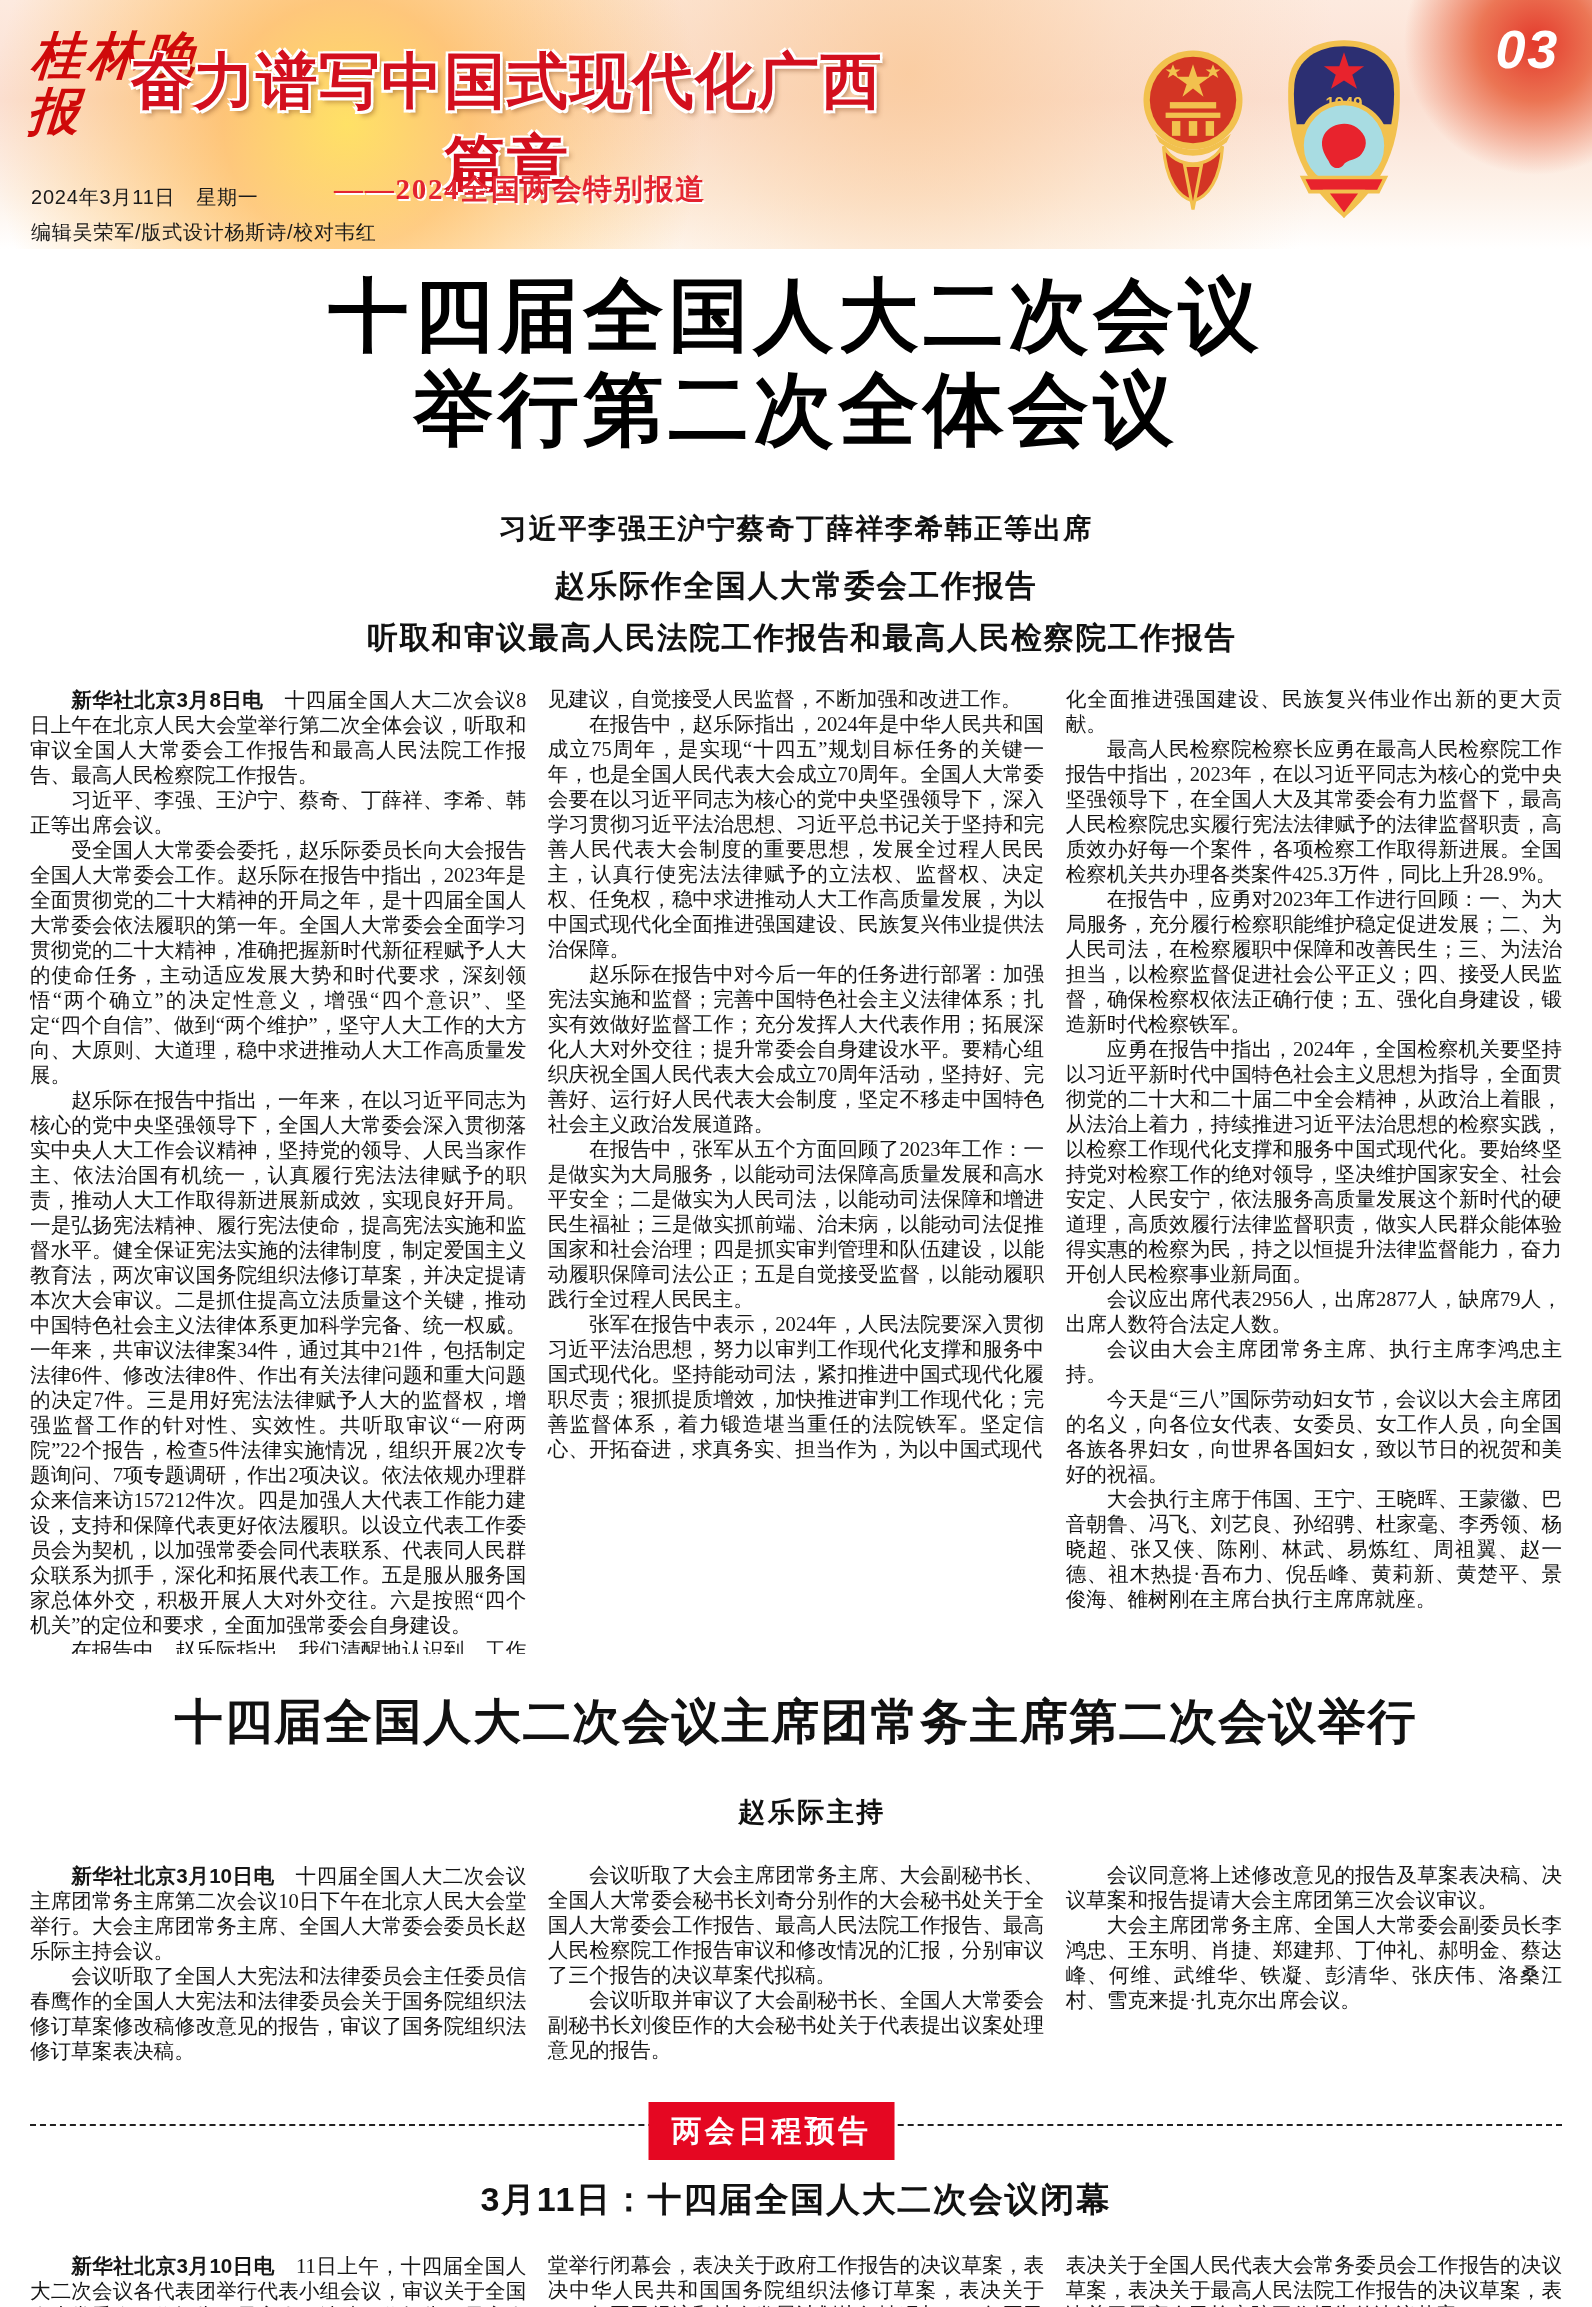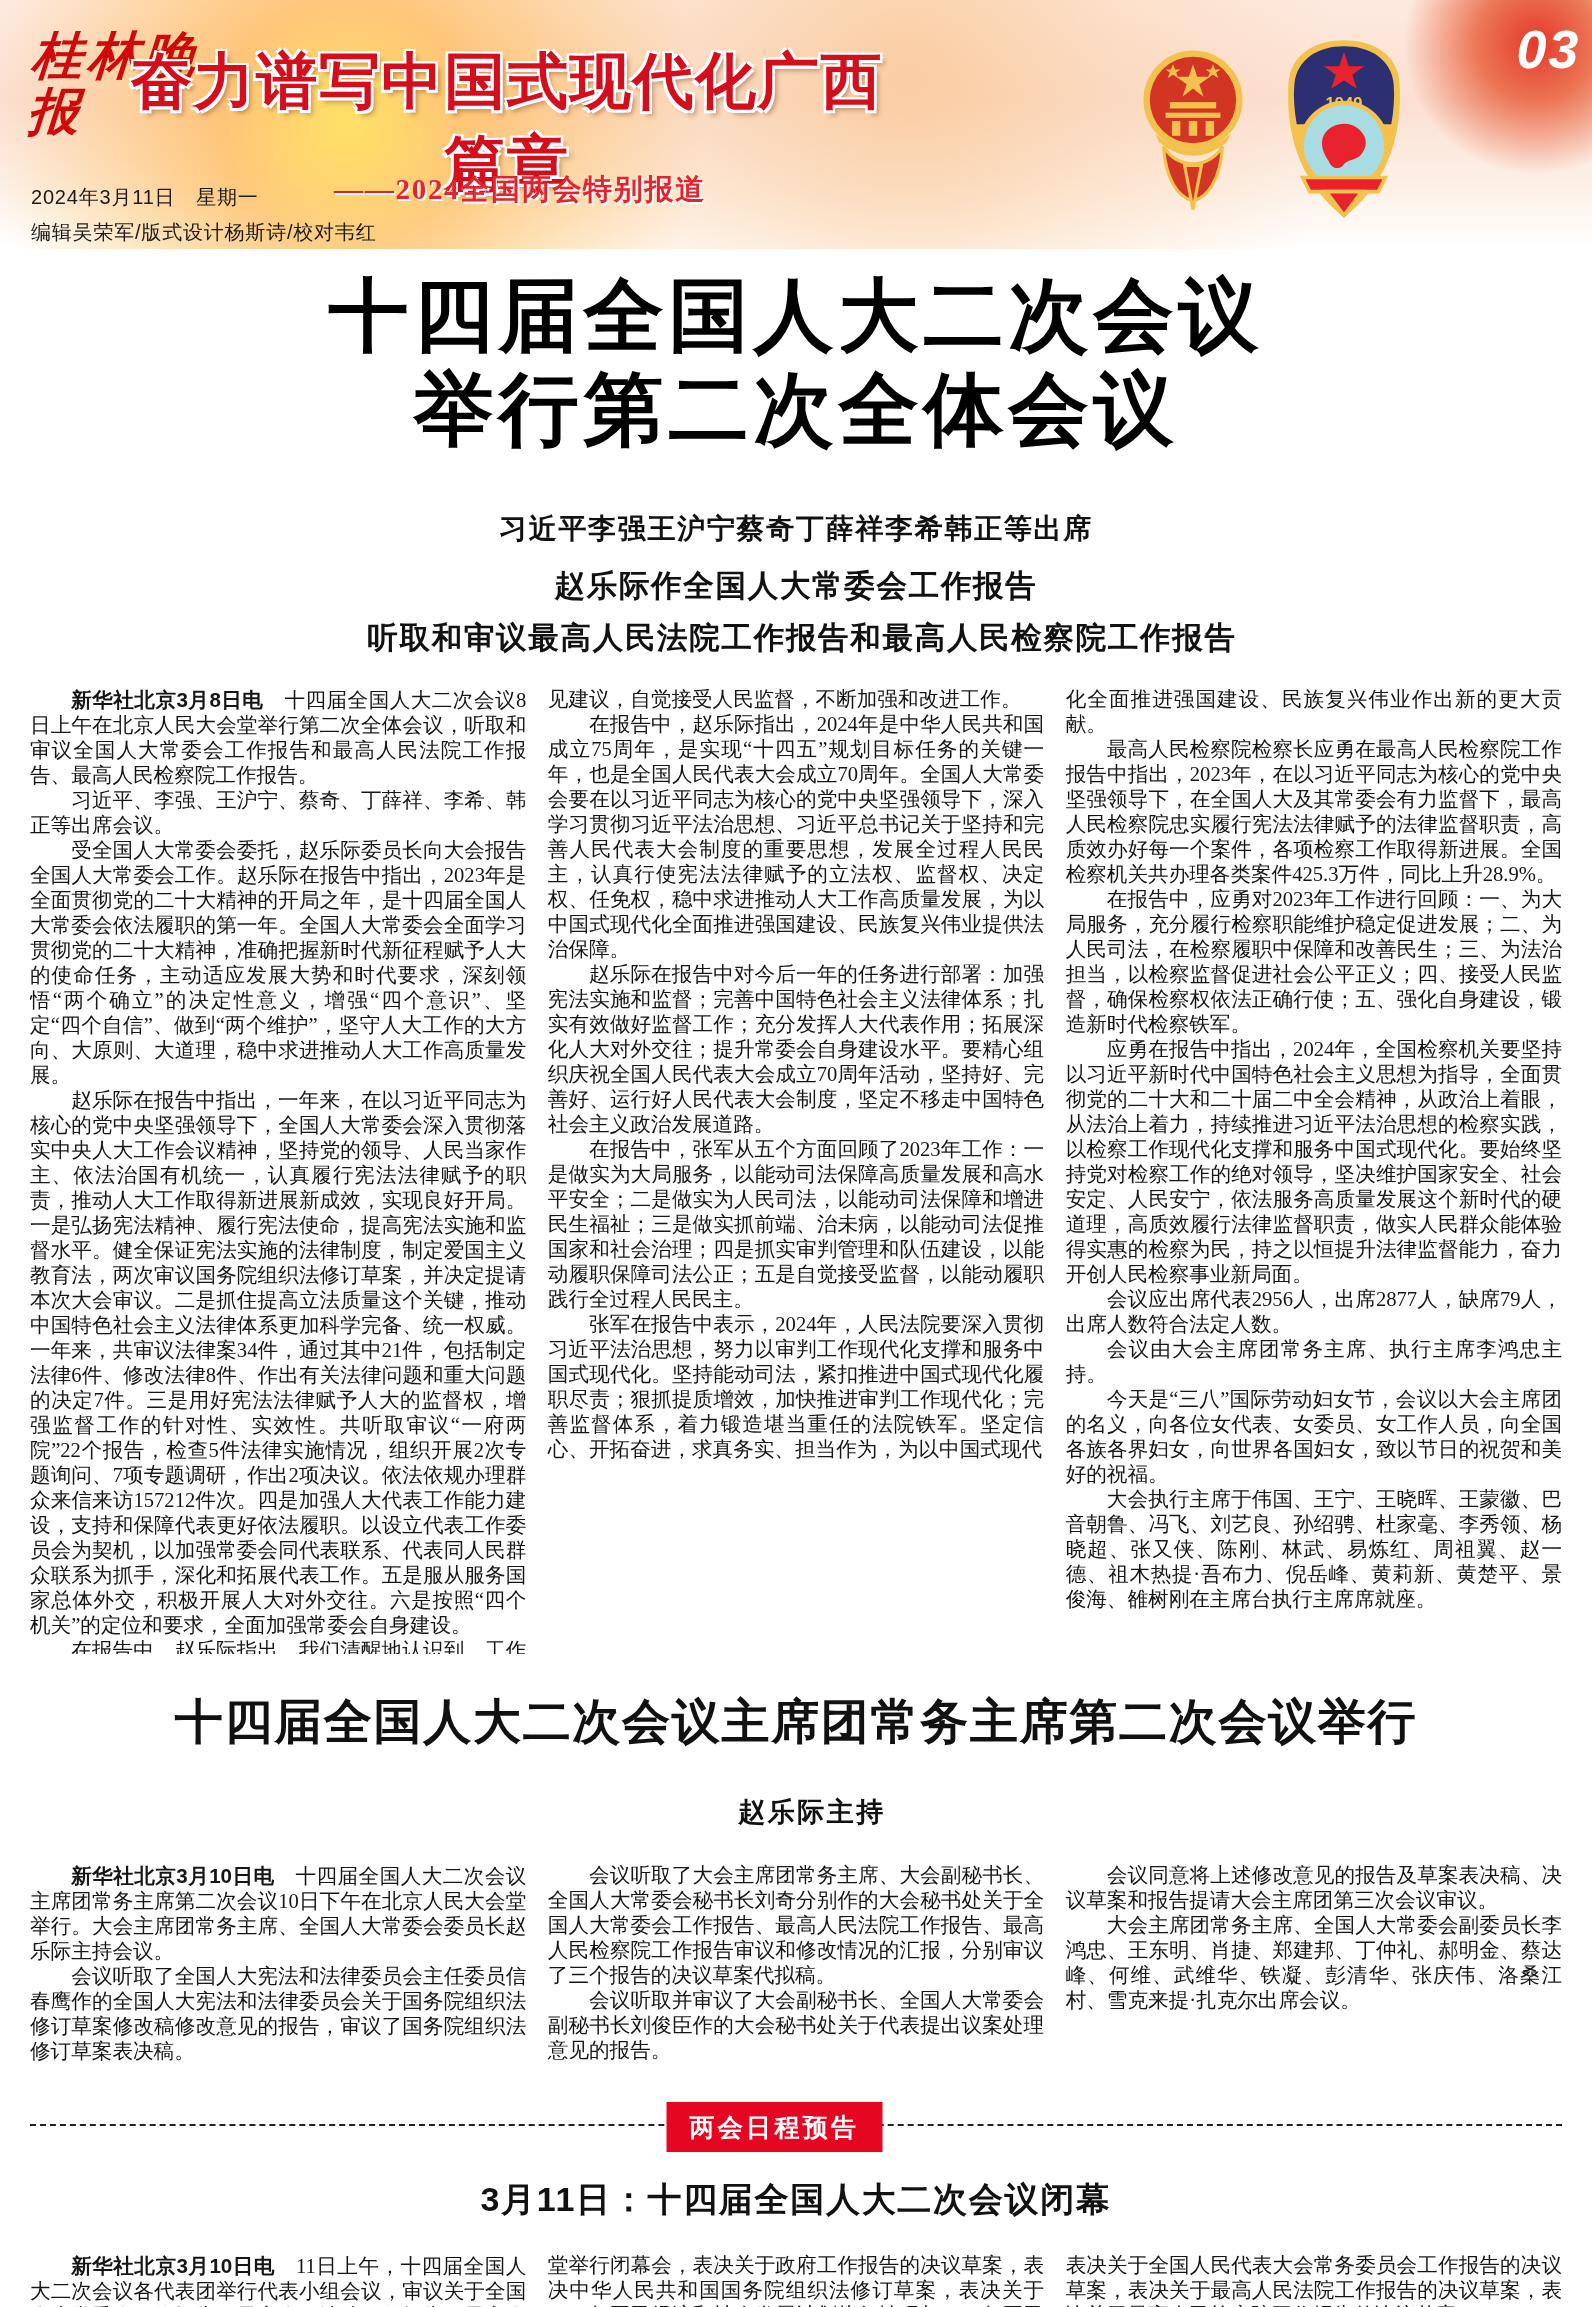--- a/index.html
+++ b/index.html
@@ -9,21 +9,21 @@
   
   .banner{position:relative;height:249px;
     background:
       radial-gradient(circle at 1536px 43px, rgba(226,48,34,.95) 0px, rgba(230,80,40,.75) 58px, rgba(240,140,70,0) 132px),
       radial-gradient(circle at 347px 124px, rgba(255,225,96,.95) 0px, rgba(255,180,70,.65) 124px, rgba(255,210,140,0) 355px),
       radial-gradient(circle at 908px 74px, rgba(250,200,150,.8) 0px, rgba(250,205,160,.35) 215px, rgba(250,220,190,0) 429px),
       linear-gradient(180deg,#fdeadf 0%,#fbdfd2 40%,#fdf2e9 78%,#ffffff 100%);}
   .logo{position:absolute;left:30px;top:28px;width:210px;font-family:"Liberation Serif",serif;
         font-weight:bold;font-style:italic;font-size:51px;line-height:1.1;color:#cf0a0a;
         letter-spacing:5px;transform:skewX(-4deg);}
-  .page-num{position:absolute;right:12px;top:18px;font-family:"Liberation Sans",sans-serif;
+  .page-num{position:absolute;right:33px;top:18px;font-family:"Liberation Sans",sans-serif;
         font-weight:bold;font-style:italic;font-size:54px;color:#fff;letter-spacing:1.7px;}
   .slogan{position:absolute;left:107px;top:41px;width:800px;text-align:center;
         font-family:"Liberation Sans",sans-serif;font-weight:bold;font-size:61px;color:#d30f1e;letter-spacing:1.7px;
         text-shadow:2.5px 2.5px 0 #fff,-2.5px -2.5px 0 #fff,2.5px -2.5px 0 #fff,-2.5px 2.5px 0 #fff,4.1px 5px 5px rgba(120,60,20,.45);}
   .banner-sub{position:absolute;left:264px;top:170px;width:512px;text-align:center;
         font-family:"Liberation Serif",serif;font-weight:bold;font-size:29px;color:#e32330;letter-spacing:1.7px;
         text-shadow:1.7px 1.7px 0 #fff;}
   .dateline{position:absolute;left:31px;top:180px;font-family:"Liberation Sans",sans-serif;
         font-size:20px;color:#1a1a1a;line-height:35px;letter-spacing:0.8px;}
   .emblem{position:absolute;}
@@ -51,21 +51,21 @@
   .a2-head{margin-top:36px;text-align:center;font-family:"Liberation Sans",sans-serif;
         font-weight:bold;font-size:48px;letter-spacing:1.7px;}
   .a2-sub{margin-top:33px;text-align:center;font-family:"Liberation Sans",sans-serif;
         font-weight:bold;font-size:27px;letter-spacing:2.5px;padding-left:32px;}
   .a2-cols{margin-top:33px;height:229px;overflow:hidden;}
 
   
   .divider{position:relative;margin:10px 30px 0;height:48px;}
   .divider-line{position:absolute;left:0;right:0;top:21.5px;border-top:2.5px dashed #222;}
   .badge{position:absolute;left:50%;transform:translateX(-60%);top:0;background:#e50722;color:#fff;
-        font-family:"Liberation Sans",sans-serif;font-weight:bold;font-size:25px;
+        font-family:"Liberation Sans",sans-serif;font-weight:bold;font-size:30px;
         padding:8.3px 23px;letter-spacing:3.3px;}
 
   
   .a3-head{margin-top:27px;text-align:center;font-family:"Liberation Sans",sans-serif;
         font-weight:bold;font-size:34px;letter-spacing:1.7px;}
   .a3-cols{margin-top:30px;height:169px;overflow:hidden;}
 </style>
 </head>
 <body>
 

